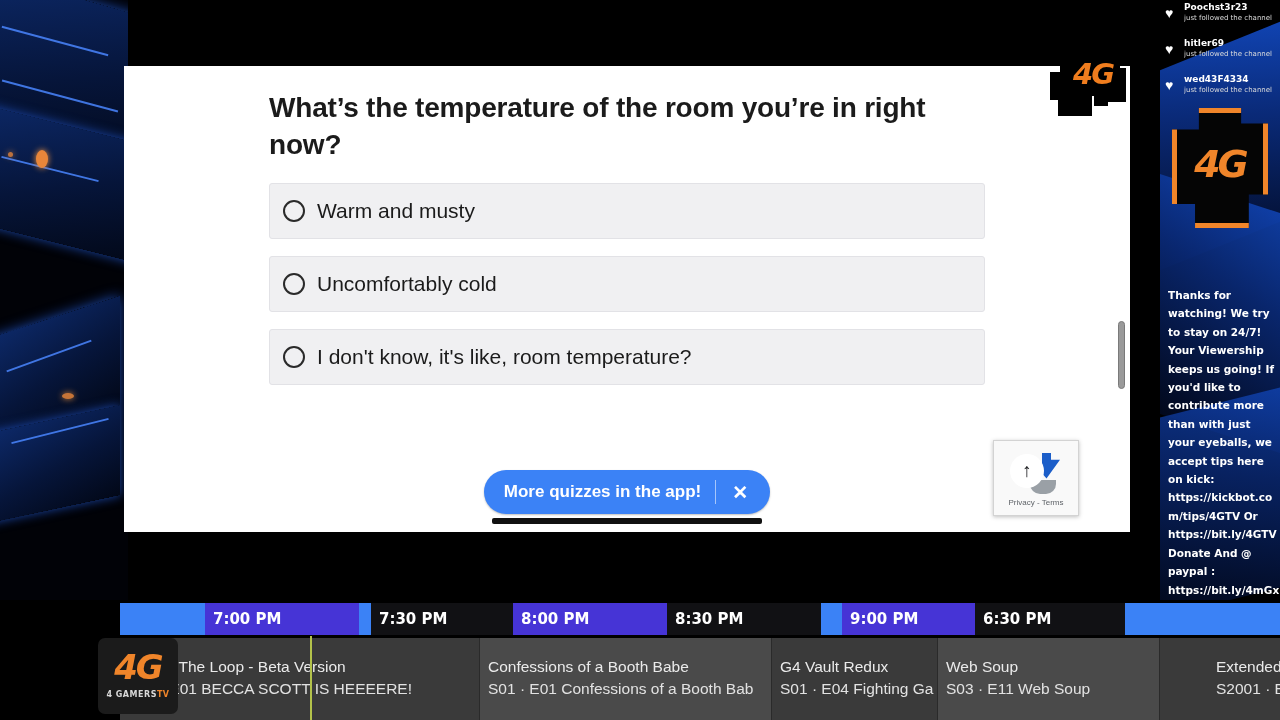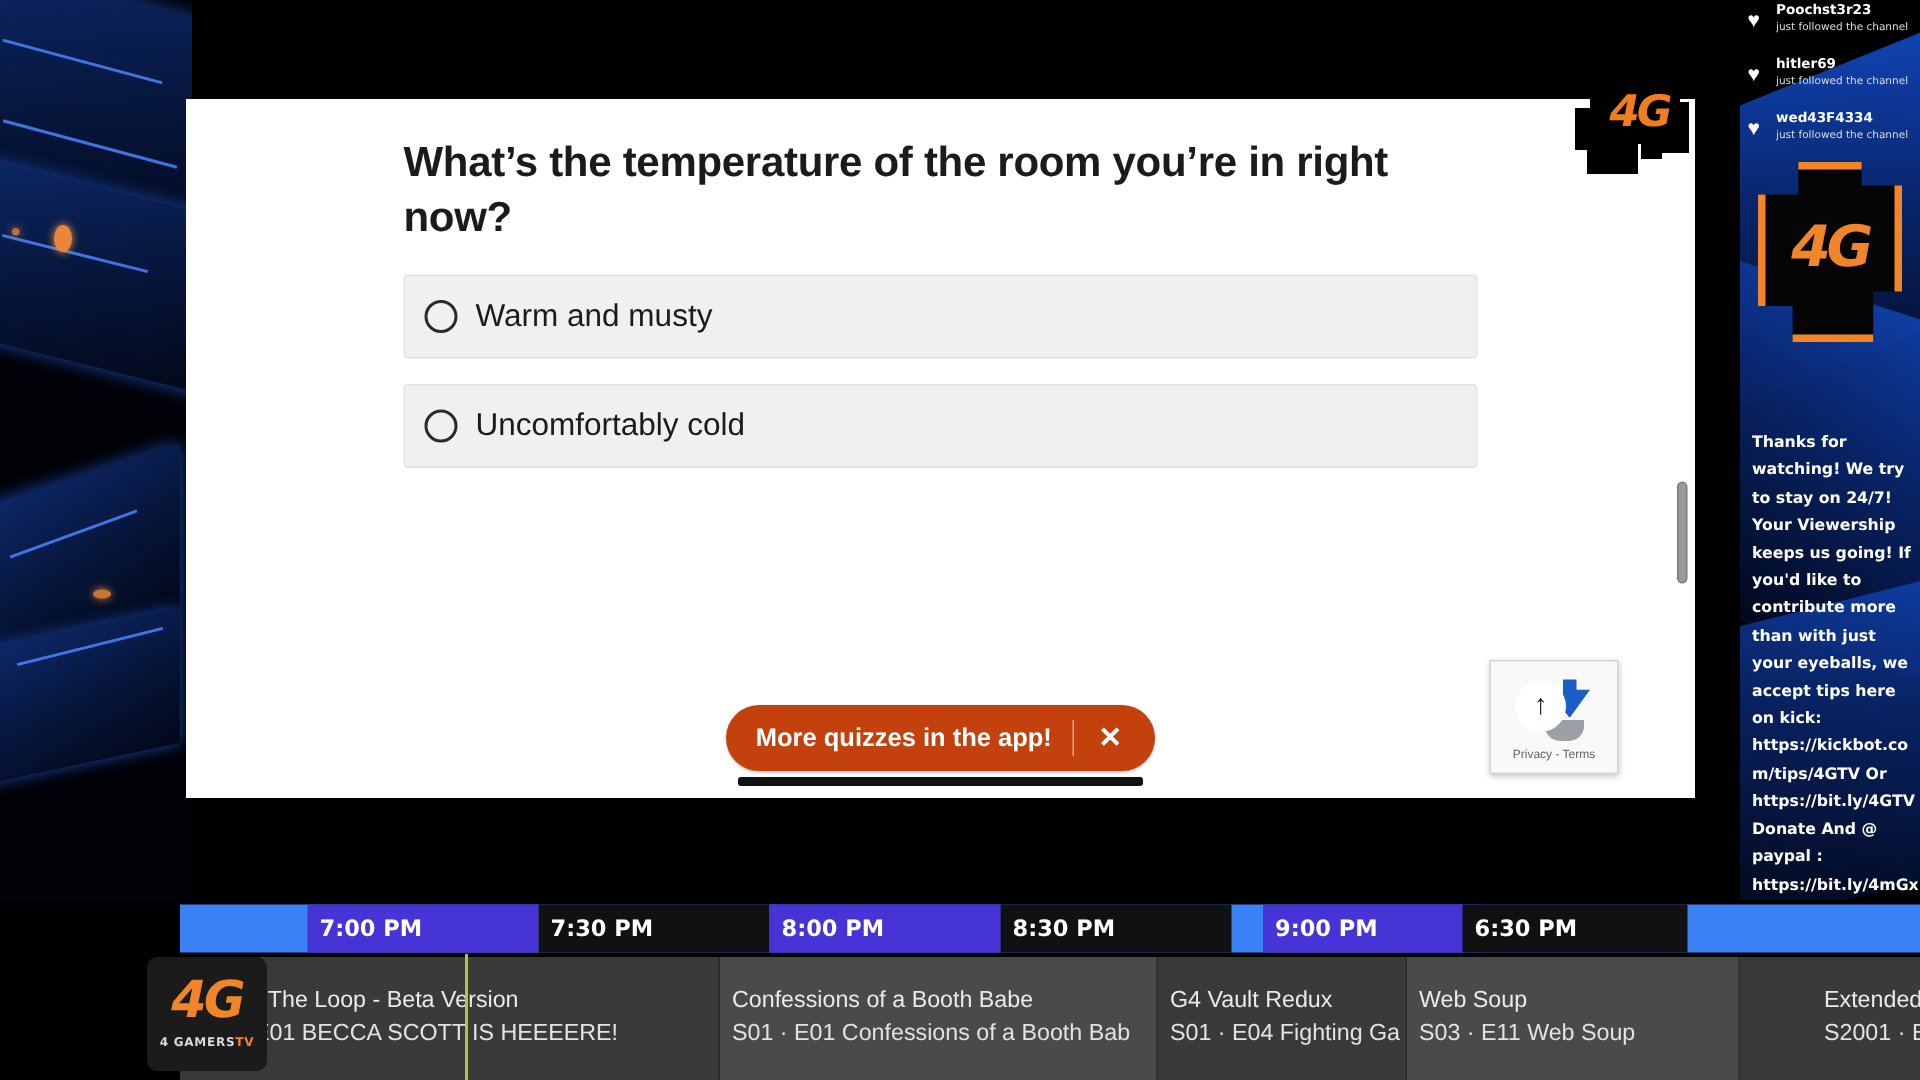--- a/index.html
+++ b/index.html
@@ -70,21 +70,21 @@
     border-radius:3px; margin-bottom:17px; display:flex; align-items:center;
   }
   .radio {
     width:22px; height:22px; border:2px solid #2a2a2a; border-radius:50%;
     margin-left:13px; flex:none; background:transparent;
   }
   .opt-label { margin-left:12px; font-size:21px; color:#1b1b1b; }
 
   .cta-wrap { position:absolute; left:360px; top:404px; width:286px; }
   .cta {
-    height:44px; background:#c2410c; border-radius:24px;
+    height:44px; background:#3b82f6; border-radius:24px;
     display:flex; align-items:center; justify-content:center;
     box-shadow:0 1px 2px rgba(0,0,0,.25);
   }
   .cta-text { color:#fff; font-size:17px; font-weight:bold; padding:0 14px; }
   .cta-div { width:1px; height:24px; background:rgba(255,255,255,.55); }
   .cta-x { color:#fff; font-size:19px; font-weight:bold; padding:0 16px; cursor:pointer; }
   .cta-bar { margin:4px auto 0; width:270px; height:6px; background:#111; border-radius:2px; }
 
   .recaptcha {
     position:absolute; left:869px; top:374px; width:86px; height:76px;
@@ -252,20 +252,24 @@
 
       <div class="options">
         <div class="opt">
           <span class="radio"></span>
           <span class="opt-label">Warm and musty</span>
         </div>
         <div class="opt">
           <span class="radio"></span>
           <span class="opt-label">Uncomfortably cold</span>
         </div>
+        <div class="opt">
+          <span class="radio"></span>
+          <span class="opt-label">I don't know, it's like, room temperature?</span>
+        </div>
       </div>
 
       <div class="cta-wrap">
         <div class="cta">
           <span class="cta-text">More quizzes in the app!</span>
           <span class="cta-div"></span>
           <span class="cta-x">✕</span>
         </div>
         <div class="cta-bar"></div>
       </div>
@@ -317,21 +321,21 @@
     </div>
 
     <div class="thanks">Thanks for watching! We try to stay on 24/7! Your Viewership keeps us going! If you'd like to contribute more than with just your eyeballs, we accept tips here on kick: https://kickbot.com/tips/4GTV Or https://bit.ly/4GTV Donate And @ paypal : https://bit.ly/4mGxkKi Thank you!</div>
   </div>
 
   <div class="guide">
     <div class="guide-inner">
 
       <div class="timebar">
         <div class="tslot on" style="left:85px;width:154px;">7:00 PM</div>
-        <div class="tslot off" style="left:239px;width:154px;">7:30 PM</div>
+        <div class="tslot off" style="left:251px;width:154px;">7:30 PM</div>
         <div class="tslot on" style="left:393px;width:154px;">8:00 PM</div>
         <div class="tslot off" style="left:547px;width:154px;">8:30 PM</div>
         <div class="tslot on" style="left:722px;width:146px;">9:00 PM</div>
         <div class="tslot off" style="left:855px;width:150px;">6:30 PM</div>
       </div>
 
       <div class="rowbg"></div>
 
       <div class="prog" style="left:0;width:360px;">
         <div class="prog-title">AOTS! The Loop - Beta Version</div>

